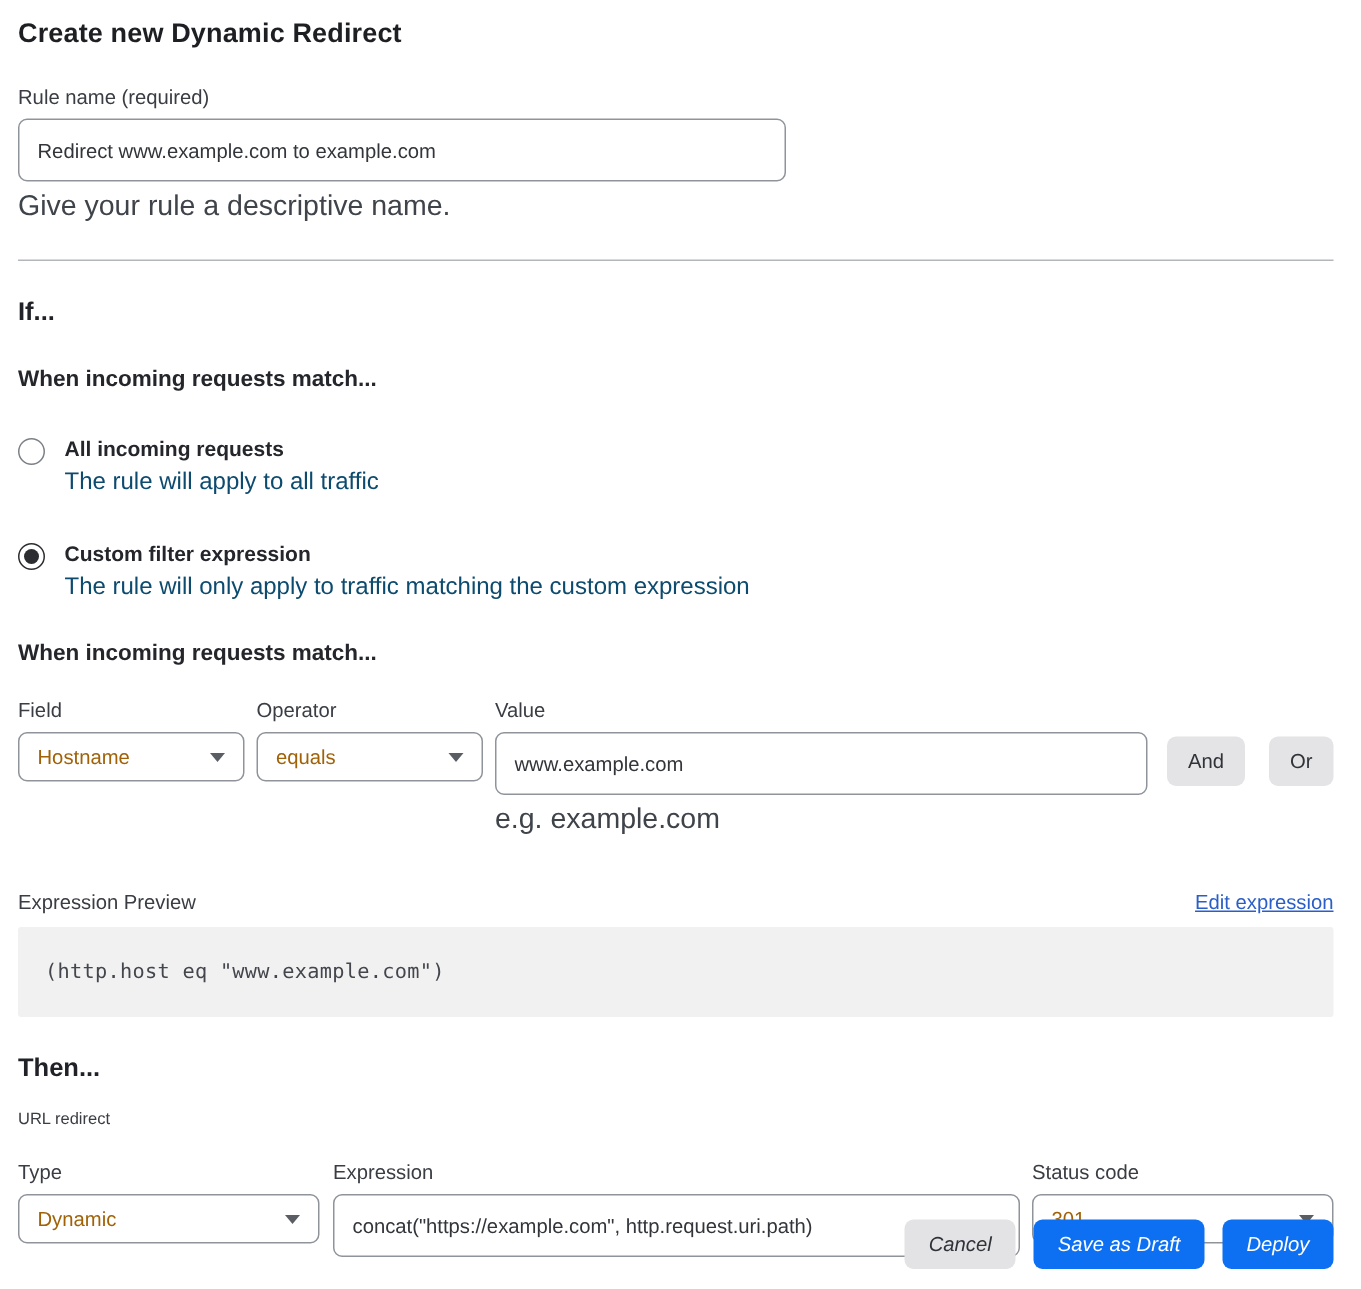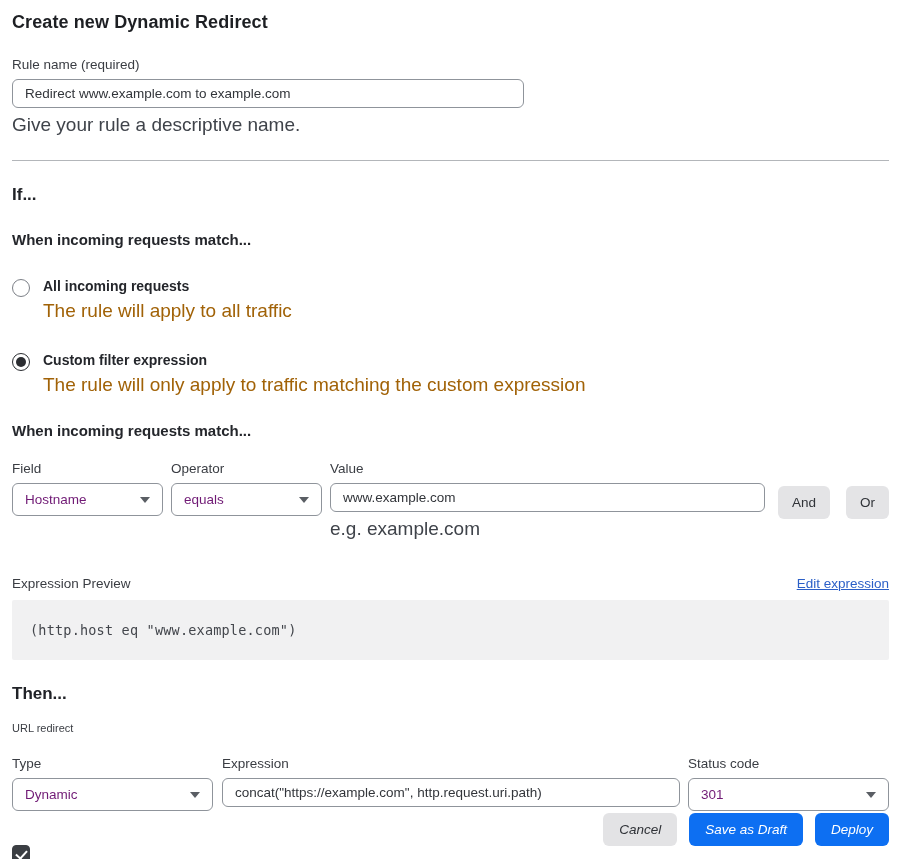--- a/index.html
+++ b/index.html
@@ -19,21 +19,21 @@
     margin-bottom: 24px;
   }
 
   .field-label {
     font-size: 13.5px;
     color: #3a3d43;
     margin-bottom: 7px;
   }
 
   .text-input {
-    height: 29px;
+    height: 42px;
     border: 1px solid #8f949b;
     border-radius: 6px;
     padding: 0 12px;
     font-size: 13.5px;
     font-family: "Liberation Sans", sans-serif;
     color: #32353a;
     background: #fff;
     outline: none;
     width: 100%;
   }
@@ -81,39 +81,39 @@
   .radio-option.checked .radio-circle::after {
     content: "";
     position: absolute;
     left: 50%; top: 50%;
     width: 10px; height: 10px;
     transform: translate(-50%, -50%);
     border-radius: 50%;
     background: #2b2d31;
   }
   .radio-title { font-size: 14px; font-weight: bold; color: #24262b; }
-  .radio-desc { font-size: 19px; color: #a16207; margin-top: 6px; }
+  .radio-desc { font-size: 16px; color: #0c4a6e; margin-top: 6px; }
 
   
   .filter-row { display: flex; margin-top: 22px; width: 877px; }
   .filter-col-field { width: 151px; margin-right: 8px; }
   .filter-col-op { width: 151px; margin-right: 8px; }
   .filter-col-value { flex: 1; margin-right: 13px; }
 
   .select-box {
     height: 33px;
     border: 1px solid #8f949b;
     border-radius: 6px;
     background: #fff;
     display: flex;
     align-items: center;
     justify-content: space-between;
     padding: 0 12px;
     font-size: 13.5px;
-    color: #701a75;
+    color: #a16207;
     cursor: pointer;
     width: 100%;
   }
   .caret {
     width: 0; height: 0;
     border-left: 5px solid transparent;
     border-right: 5px solid transparent;
     border-top: 6px solid #5a5e64;
     margin-left: 8px;
     flex: 0 0 auto;

